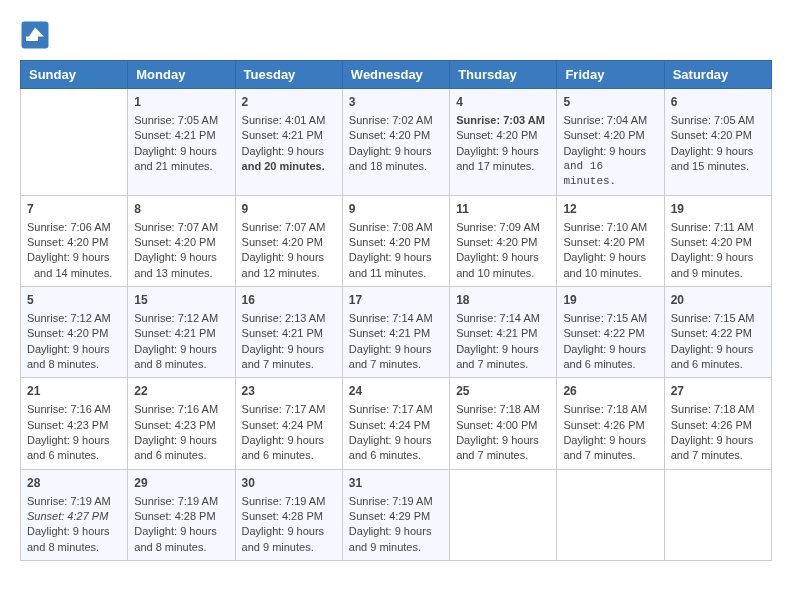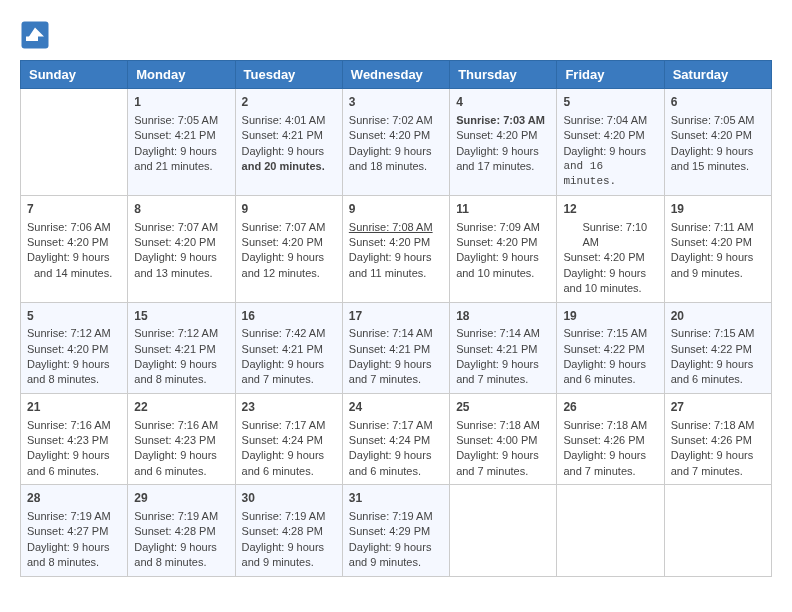--- a/index.html
+++ b/index.html
@@ -181,35 +181,35 @@
         </td>
         <td>
           <span class="day-num">9</span>
           <span style="display: block;">Sunrise: 7:07 AM</span>
           <span style="display: block;">Sunset: 4:20 PM</span>
           <span style="display: block;">Daylight: 9 hours</span>
           <span style="display: block;">and 12 minutes.</span>
         </td>
         <td>
           <span class="day-num">9</span>
-          <span style="display: block; text-decoration: underline;">Sunrise: 7:08 AM</span>
+          <span style="display: block;">Sunrise: 7:08 AM</span>
           <span style="display: block;">Sunset: 4:20 PM</span>
           <span style="display: block;">Daylight: 9 hours</span>
           <span style="display: block;">and 11 minutes.</span>
         </td>
         <td>
           <span class="day-num">11</span>
           <span style="display: block;">Sunrise: 7:09 AM</span>
           <span style="display: block;">Sunset: 4:20 PM</span>
           <span style="display: block;">Daylight: 9 hours</span>
           <span style="display: block;">and 10 minutes.</span>
         </td>
         <td>
           <span class="day-num">12</span>
-          <span style="display: block; margin-left: 19px;">Sunrise: 7:10 AM</span>
+          <span style="display: block;">Sunrise: 7:10 AM</span>
           <span style="display: block;">Sunset: 4:20 PM</span>
           <span style="display: block;">Daylight: 9 hours</span>
           <span style="display: block;">and 10 minutes.</span>
         </td>
         <td>
           <span class="day-num">19</span>
           <span style="display: block;">Sunrise: 7:11 AM</span>
           <span style="display: block;">Sunset: 4:20 PM</span>
           <span style="display: block;">Daylight: 9 hours</span>
           <span style="display: block;">and 9 minutes.</span>
@@ -225,21 +225,21 @@
         </td>
         <td>
           <span class="day-num">15</span>
           <span style="display: block;">Sunrise: 7:12 AM</span>
           <span style="display: block;">Sunset: 4:21 PM</span>
           <span style="display: block;">Daylight: 9 hours</span>
           <span style="display: block;">and 8 minutes.</span>
         </td>
         <td>
           <span class="day-num">16</span>
-          <span style="display: block;">Sunrise: 7:42 AM</span>
+          <span style="display: block;">Sunrise: 2:13 AM</span>
           <span style="display: block;">Sunset: 4:21 PM</span>
           <span style="display: block;">Daylight: 9 hours</span>
           <span style="display: block;">and 7 minutes.</span>
         </td>
         <td>
           <span class="day-num">17</span>
           <span style="display: block;">Sunrise: 7:14 AM</span>
           <span style="display: block;">Sunset: 4:21 PM</span>
           <span style="display: block;">Daylight: 9 hours</span>
           <span style="display: block;">and 7 minutes.</span>
@@ -314,21 +314,21 @@
           <span style="display: block;">Sunrise: 7:18 AM</span>
           <span style="display: block;">Sunset: 4:26 PM</span>
           <span style="display: block;">Daylight: 9 hours</span>
           <span style="display: block;">and 7 minutes.</span>
         </td>
       </tr>
       <tr>
         <td>
           <span class="day-num">28</span>
           <span style="display: block;">Sunrise: 7:19 AM</span>
-          <span style="display: block;">Sunset: 4:27 PM</span>
+          <span style="display: block; font-style: italic;">Sunset: 4:27 PM</span>
           <span style="display: block;">Daylight: 9 hours</span>
           <span style="display: block;">and 8 minutes.</span>
         </td>
         <td>
           <span class="day-num">29</span>
           <span style="display: block;">Sunrise: 7:19 AM</span>
           <span style="display: block;">Sunset: 4:28 PM</span>
           <span style="display: block;">Daylight: 9 hours</span>
           <span style="display: block;">and 8 minutes.</span>
         </td>

